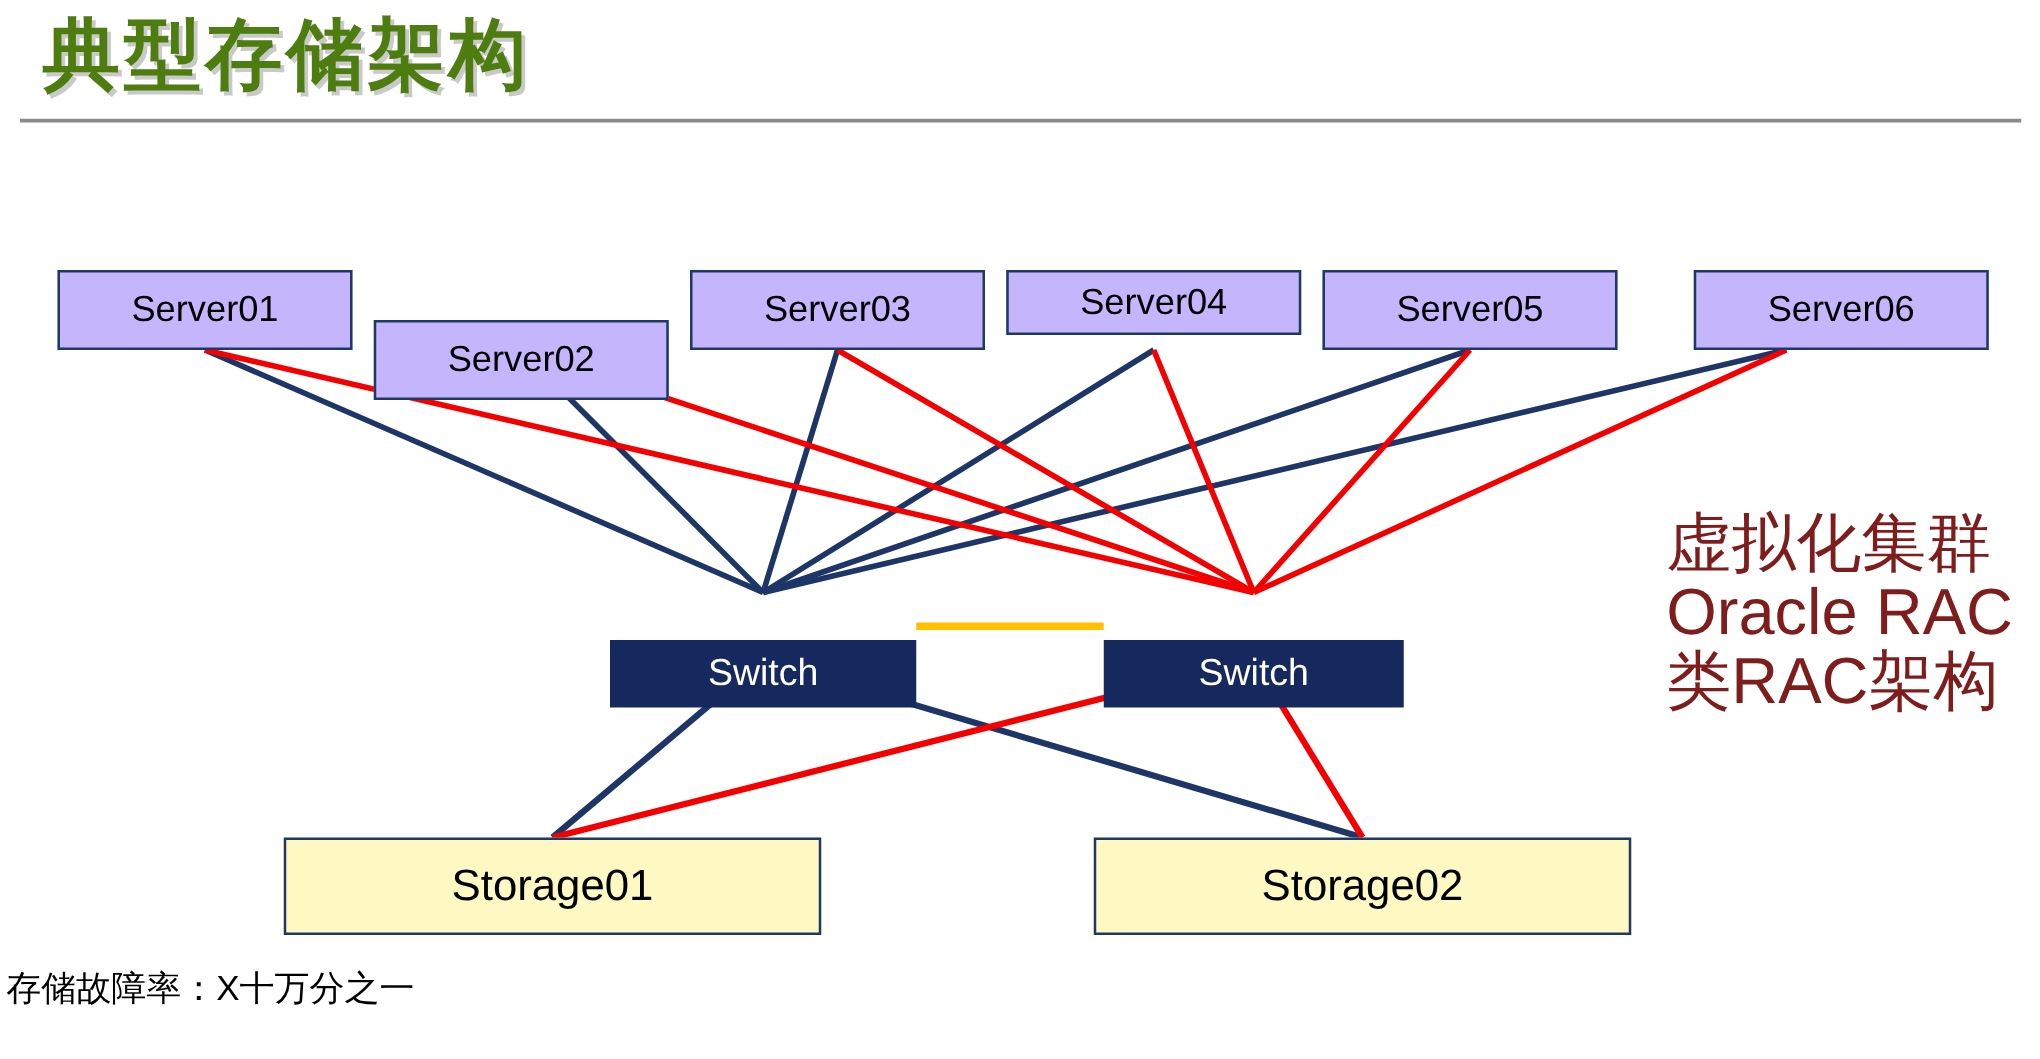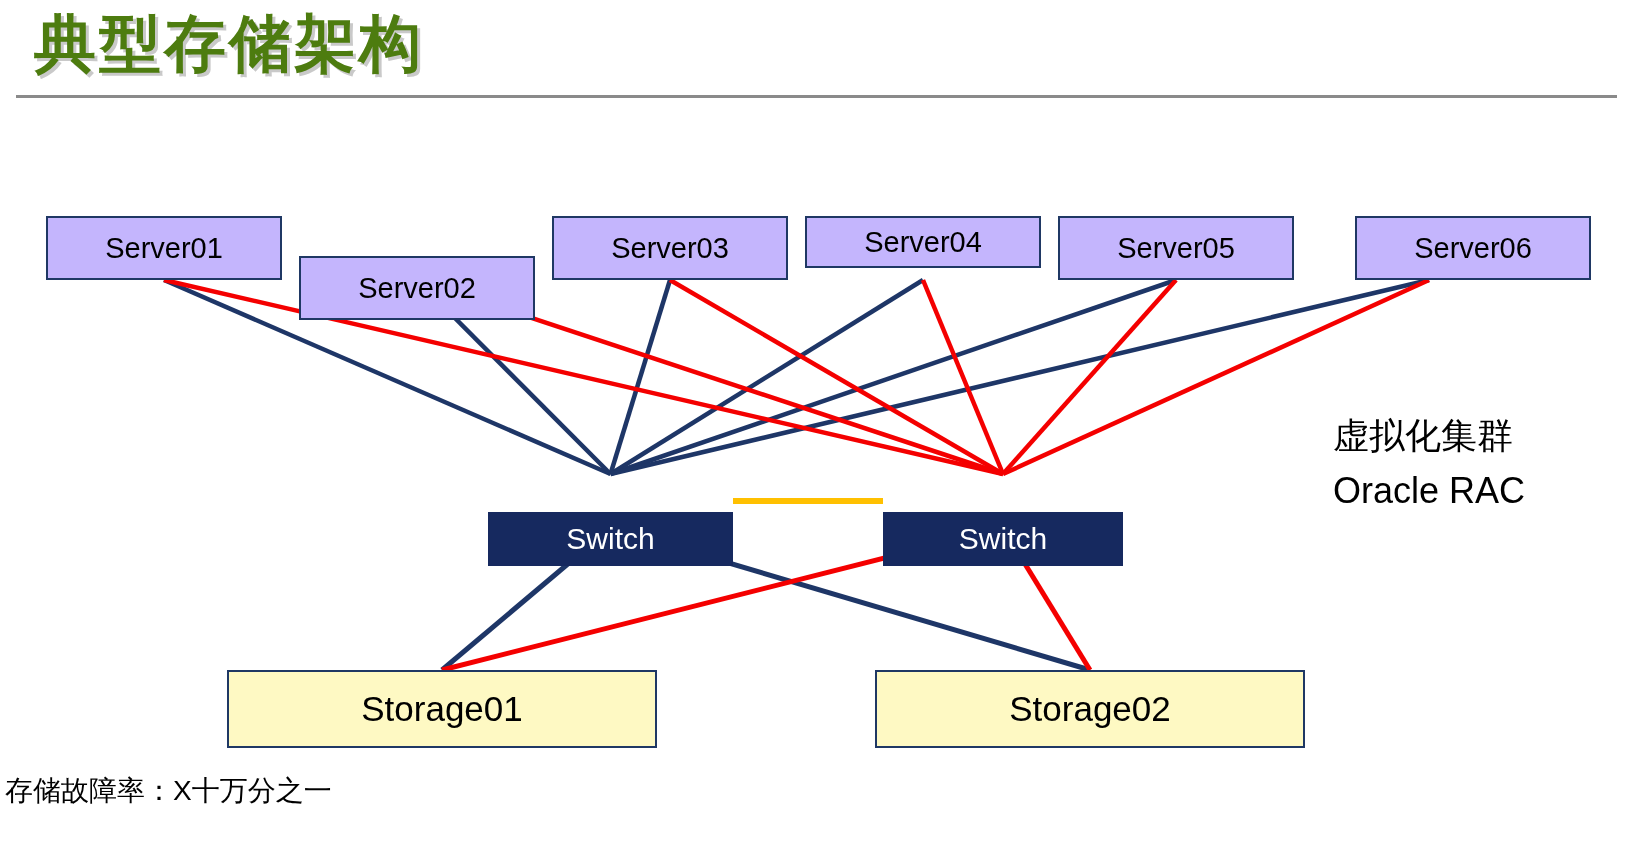--- a/index.html
+++ b/index.html
@@ -29,22 +29,22 @@
   }
   .node.storage{
     background:#fef9c3;border:2px solid #1f3864;color:#000;font-size:35px;
   }
   .fault-label{
     position:absolute;color:#000;font-size:28px;white-space:nowrap;
   }
   .fault-label.server-rate{left:5px;top:372px;}
   .fault-label.storage-rate{left:5px;top:772px;}
   .side-note{
-    position:absolute;left:1333px;top:408px;color:#000000;
-    font-size:36px;line-height:55px;white-space:nowrap;
+    position:absolute;left:1333px;top:408px;color:#7f1d1d;
+    font-size:52px;line-height:55px;white-space:nowrap;
   }
 </style>
 </head>
 <body>
 
 <div class="slide">
   <div class="page-title">典型存储架构</div>
   <div class="title-rule"></div>
 
   <svg id="edge-layer" viewBox="0 0 1632 847" xmlns="http://www.w3.org/2000/svg">
@@ -99,14 +99,15 @@
         <span>Storage02</span>
       </div>
     </div>
 
 
   <div class="fault-label storage-rate">存储故障率：X十万分之一</div>
 
   <div class="side-note">
     <div>虚拟化集群</div>
     <div>Oracle RAC</div>
+    <div>类RAC架构</div>
   </div>
 </div>
 
 </body></html>

